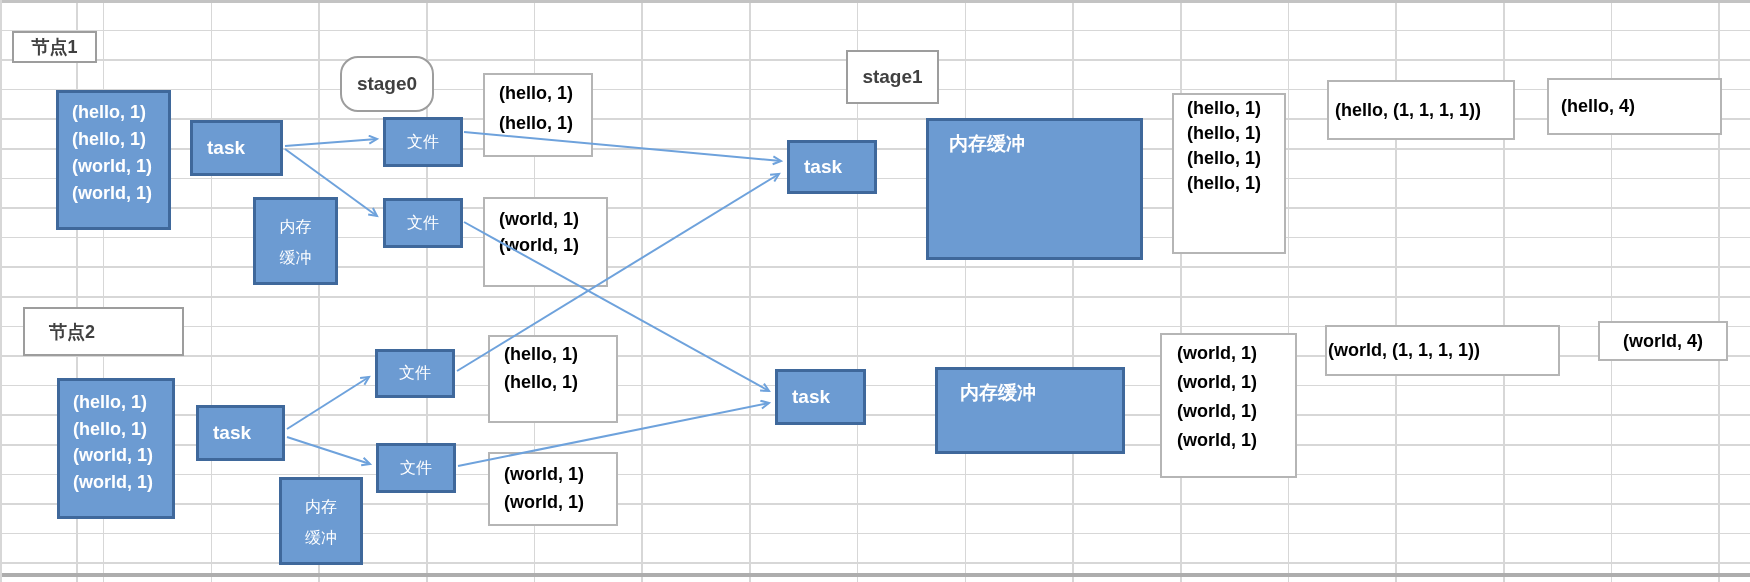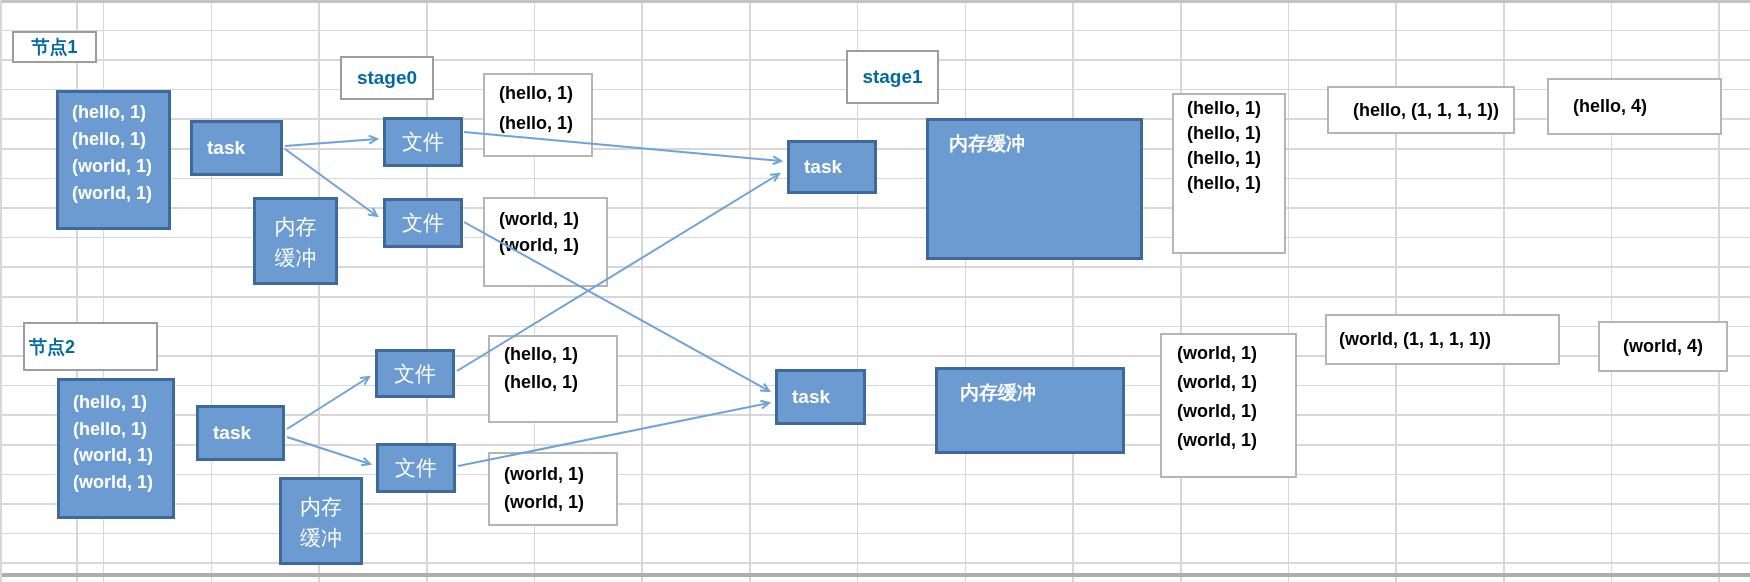--- a/index.html
+++ b/index.html
@@ -15,39 +15,39 @@
     background-position:103px 0px, 0px 0px;
   }
   .edge{position:absolute;z-index:1;background:#c3c3c3;}
   .box{position:absolute;z-index:2;box-sizing:border-box;}
   .blue{
     background:var(--box-fill,#6c9bd2);
     border:3px solid var(--box-border,#3f689b);
     color:#fff;font-weight:bold;
   }
   .white{background:#fff;border:2px solid #b5b5b5;color:#000;font-weight:bold;}
-  .label{background:#fff;border:2px solid #9d9d9d;color:#0369a1;font-weight:bold;}
+  .label{background:#fff;border:2px solid #9d9d9d;color:#404040;font-weight:bold;}
   .vc{display:flex;align-items:center;}
   .hc{justify-content:center;}
   .ln{white-space:pre;}
-  .f18{font-size:18px;} .f19{font-size:19px;} .f20{font-size:21px;}
+  .f18{font-size:18px;} .f19{font-size:19px;} .f20{font-size:16px;}
   #arrows{position:absolute;left:0;top:0;z-index:5;pointer-events:none;}
 </style>
 </head>
 <body>
 
 <div id="canvas">
   <div id="grid"></div>
   <div class="edge" style="left:0;top:0;width:1750px;height:3px;"></div>
   <div class="edge" style="left:0;top:573px;width:1750px;height:4px;background:#adadad;"></div>
   <div class="edge" style="left:0;top:0;width:2px;height:582px;background:#d7d7d7;"></div>
 
   <div class="box label vc hc f18" style="left:12px;top:31px;width:85px;height:32px;">节点1</div>
-  <div class="box label vc f18" style="left:23px;top:322px;width:135px;height:49px;padding-left:4px;">节点2</div>
-  <div class="box label vc hc f19" style="left:340px;top:56px;width:94px;height:44px;">stage0</div>
+  <div class="box label vc f18" style="left:23px;top:307px;width:161px;height:49px;padding-left:24px;">节点2</div>
+  <div class="box label vc hc f19" style="left:340px;top:56px;width:94px;height:56px;border-radius:18px;">stage0</div>
   <div class="box label vc hc f19" style="left:846px;top:50px;width:93px;height:54px;">stage1</div>
 
   <div class="box blue f18" style="left:56px;top:90px;width:115px;height:140px;padding:6px 0 0 13px;line-height:27px;">
     <div class="ln">(hello, 1)</div>
     <div class="ln">(hello, 1)</div>
     <div class="ln">(world, 1)</div>
     <div class="ln">(world, 1)</div>
   </div>
   <div class="box blue vc f19" style="left:190px;top:120px;width:93px;height:56px;padding-left:14px;">task</div>
   <div class="box blue f20" style="left:253px;top:197px;width:85px;height:88px;padding-top:11px;line-height:31px;text-align:center;font-weight:normal;">
@@ -67,22 +67,22 @@
   <div class="box blue vc f19" style="left:787px;top:140px;width:90px;height:54px;padding-left:14px;">task</div>
   <div class="box blue f19" style="left:926px;top:118px;width:217px;height:142px;padding:9px 0 0 20px;line-height:28.5px;">
     <div class="ln">内存缓冲</div>
   </div>
   <div class="box white f18" style="left:1172px;top:93px;width:114px;height:161px;padding:1px 0 0 13px;line-height:25px;">
     <div class="ln">(hello, 1)</div>
     <div class="ln">(hello, 1)</div>
     <div class="ln">(hello, 1)</div>
     <div class="ln">(hello, 1)</div>
   </div>
-  <div class="box white vc f18" style="left:1327px;top:86px;width:188px;height:48px;padding-left:24px;">(hello, (1, 1, 1, 1))</div>
-  <div class="box white vc f18" style="left:1547px;top:78px;width:175px;height:57px;padding-left:24px;">(hello, 4)</div>
+  <div class="box white vc f18" style="left:1327px;top:80px;width:188px;height:60px;padding-left:6px;">(hello, (1, 1, 1, 1))</div>
+  <div class="box white vc f18" style="left:1547px;top:78px;width:175px;height:57px;padding-left:12px;">(hello, 4)</div>
 
   <div class="box blue f18" style="left:57px;top:378px;width:118px;height:141px;padding:8px 0 0 13px;line-height:26.5px;">
     <div class="ln">(hello, 1)</div>
     <div class="ln">(hello, 1)</div>
     <div class="ln">(world, 1)</div>
     <div class="ln">(world, 1)</div>
   </div>
   <div class="box blue vc f19" style="left:196px;top:405px;width:89px;height:56px;padding-left:14px;">task</div>
   <div class="box blue f20" style="left:279px;top:477px;width:84px;height:88px;padding-top:11px;line-height:31px;text-align:center;font-weight:normal;">
     <div class="ln">内存</div>
@@ -101,22 +101,22 @@
   <div class="box blue vc f19" style="left:775px;top:369px;width:91px;height:56px;padding-left:14px;">task</div>
   <div class="box blue f19" style="left:935px;top:367px;width:190px;height:87px;padding:10px 0 0 22px;">
     <div class="ln">内存缓冲</div>
   </div>
   <div class="box white f18" style="left:1160px;top:333px;width:137px;height:145px;padding:4px 0 0 15px;line-height:29px;">
     <div class="ln">(world, 1)</div>
     <div class="ln">(world, 1)</div>
     <div class="ln">(world, 1)</div>
     <div class="ln">(world, 1)</div>
   </div>
-  <div class="box white vc f18" style="left:1325px;top:314px;width:235px;height:51px;padding-left:12px;">(world, (1, 1, 1, 1))</div>
-  <div class="box white vc hc f18" style="left:1598px;top:321px;width:130px;height:51px;">(world, 4)</div>
+  <div class="box white vc f18" style="left:1325px;top:325px;width:235px;height:51px;padding-left:1px;">(world, (1, 1, 1, 1))</div>
+  <div class="box white vc hc f18" style="left:1598px;top:321px;width:130px;height:40px;">(world, 4)</div>
 
   <svg id="arrows" width="1750" height="582">
     <defs>
       <marker id="ah" markerWidth="14" markerHeight="14" refX="9" refY="5" orient="auto" markerUnits="userSpaceOnUse">
         <path d="M1,1 L9,5 L1,9" fill="none" stroke-width="2" stroke="#6ea2dc"></path>
       </marker>
     </defs>
     <line x1="285" y1="146" x2="377" y2="139" stroke-width="2" marker-end="url(#ah)" stroke="#6ea2dc"></line>
     <line x1="285" y1="149" x2="377" y2="216" stroke-width="2" marker-end="url(#ah)" stroke="#6ea2dc"></line>
     <line x1="464" y1="132" x2="781" y2="161" stroke-width="2" marker-end="url(#ah)" stroke="#6ea2dc"></line>

